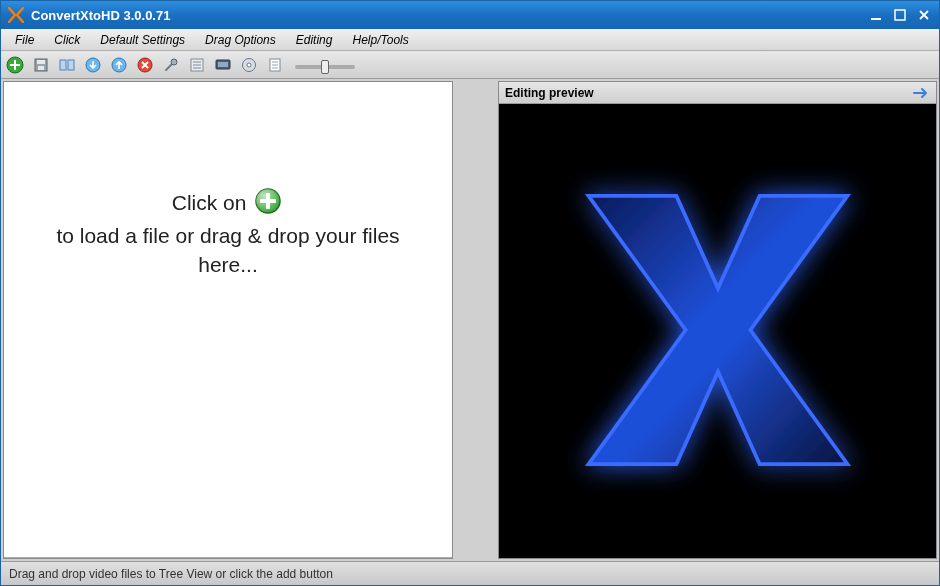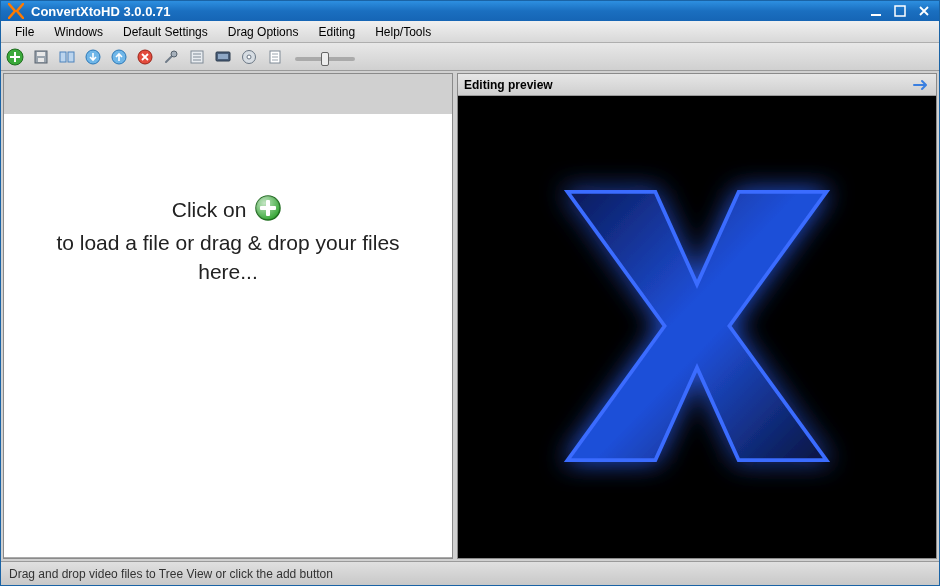--- a/index.html
+++ b/index.html
@@ -12,21 +12,21 @@
   overflow: hidden;
 }
 .window {
   width: 940px;
   height: 586px;
   display: flex;
   flex-direction: column;
   border: 1px solid #1a63a5;
 }
 .titlebar {
-  height: 20px;
+  height: 28px;
   background: linear-gradient(to bottom, #2d8fe0 0%, #1a6fc0 50%, #1565b5 100%);
   display: flex;
   align-items: center;
   padding: 0 4px 0 6px;
   color: #fff;
   font-size: 13px;
   font-weight: bold;
 }
 .titlebar .app-icon {
   width: 18px; height: 18px;
@@ -42,20 +42,21 @@
   cursor: pointer;
   color: #fff;
 }
 .menubar {
   height: 22px;
   background: linear-gradient(to bottom, #f0f0f0, #d8d8d8);
   border-bottom: 1px solid #aeaeae;
   display: flex;
   align-items: center;
   padding: 0 4px;
+  font-style: italic;
 }
 .menubar .menu-item {
   padding: 2px 10px;
   cursor: pointer;
   color: #000;
 }
 .toolbar {
   height: 28px;
   background: linear-gradient(to bottom, #e8e8e8, #d0d0d0);
   border-bottom: 1px solid #9a9a9a;
@@ -88,22 +89,21 @@
   border: 1px solid #8a8a8a;
   background: #d0d0d0;
 }
 .drop-area {
   flex: 1;
   background: #ffffff;
   border-bottom: 1px solid #aaa;
   display: flex;
   flex-direction: column;
   align-items: center;
-  padding-top: 80px;
-  margin-top: 40px;
+  padding-top: 105px;
 }
 .drop-area .hint {
   font-size: 21px;
   color: #222;
   text-align: center;
   line-height: 1.35;
   max-width: 400px;
 }
 .drop-area .hint .inline-icon {
   display: inline-block;
@@ -138,20 +138,21 @@
 .convert-btn .lbl {
   font-size: 12px;
   color: #000;
 }
 .right-pane {
   flex: 1;
   display: flex;
   flex-direction: column;
   border: 1px solid #8a8a8a;
   background: #d0d0d0;
+  margin-left: 41px;
 }
 .preview-header {
   height: 22px;
   background: linear-gradient(to bottom, #e6e6e6, #cfcfcf);
   border-bottom: 1px solid #9a9a9a;
   display: flex;
   align-items: center;
   padding: 0 6px;
   font-weight: bold;
   font-size: 12px;
@@ -220,21 +221,21 @@
     </span>
     <span class="winbtn">
       <svg width="12" height="12" viewBox="0 0 12 12">
           <path d="M2 2 L10 10 M10 2 L2 10" stroke="#fff" stroke-width="1.8"></path>
         </svg>
     </span>
   </div>
 
   <div class="menubar">
     <span class="menu-item">File</span>
-    <span class="menu-item">Windows</span>
+    <span class="menu-item">Click</span>
     <span class="menu-item">Default Settings</span>
     <span class="menu-item">Drag Options</span>
     <span class="menu-item">Editing</span>
     <span class="menu-item">Help/Tools</span>
   </div>
 
   <div class="toolbar">
     <span class="tbtn">
       <svg width="18" height="18" viewBox="0 0 18 18">
         <circle cx="9" cy="9" r="8" fill="#3aa93a" stroke="#1f6d1f"></circle>

